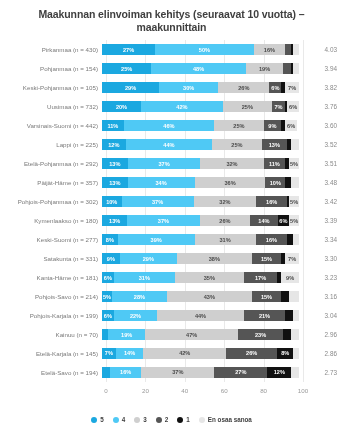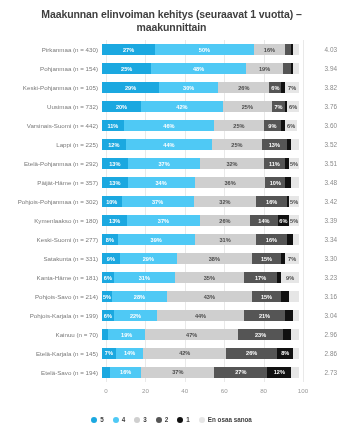--- a/index.html
+++ b/index.html
@@ -120,21 +120,21 @@
   .dot.s3{background:#cfcfcf;}
   .dot.s2{background:#555555;}
   .dot.s1{background:#111111;}
   .dot.s0{background:#e6e6e6;}
 </style>
 </head>
 <body>
 
 <div id="chart-root">
 
-  <div class="chart-title">Maakunnan elinvoiman kehitys (seuraavat 1 vuotta) – maakunnittain</div>
+  <div class="chart-title">Maakunnan elinvoiman kehitys (seuraavat 10 vuotta) – maakunnittain</div>
 
   <div class="plot-area">
 
     <div class="grid-layer" id="grid-layer">
         <div class="gridline" style="left: 0px;"></div>
         <div class="gridline" style="left: 39.4px;"></div>
         <div class="gridline" style="left: 78.8px;"></div>
         <div class="gridline" style="left: 118.2px;"></div>
         <div class="gridline" style="left: 157.6px;"></div>
         <div class="gridline" style="left: 197px;"></div>

